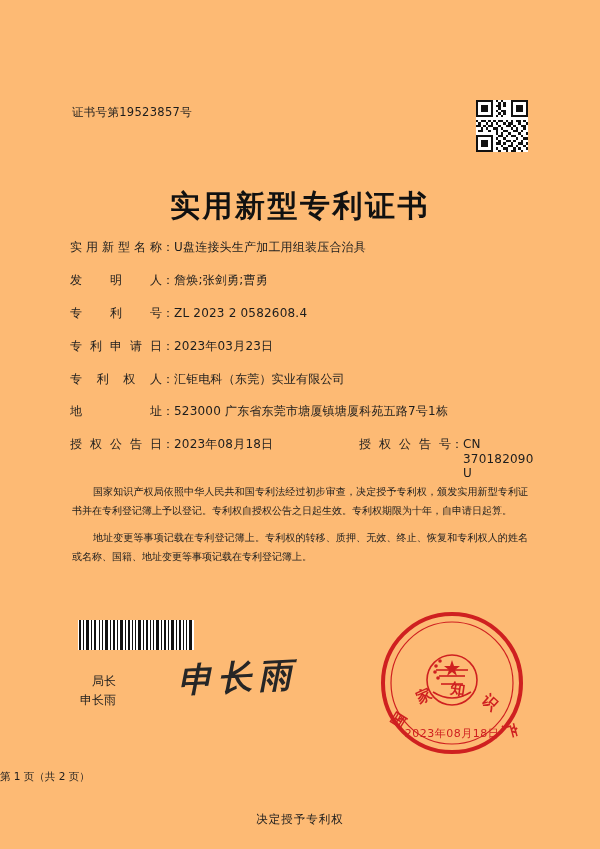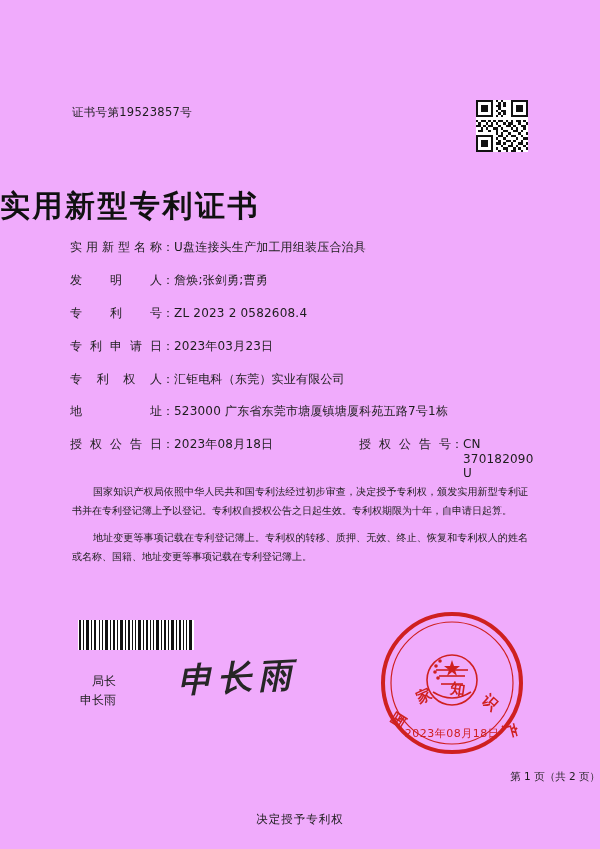--- a/index.html
+++ b/index.html
@@ -12,21 +12,21 @@
     height: 849px;
     position: relative;
     font-family: "DejaVu Sans", "Liberation Sans", sans-serif;
     color: #1a1a1a;
     overflow: hidden;
   }
   .page {
     position: relative;
     width: 600px;
     height: 849px;
-    background: #f0abfc;
+    background: #fdba74;
   }
 
   
   .cert-no {
     position: absolute;
     left: 72px;
     top: 105px;
     font-size: 11.5px;
     letter-spacing: 0.3px;
     color: #1d1d1d;
@@ -41,20 +41,21 @@
     height: 52px;
   }
   .qr svg { display: block; }
 
   
   .title {
     position: absolute;
     left: 0;
     right: 0;
     top: 186px;
+    text-align: center;
     font-family: "DejaVu Serif", "Liberation Serif", serif;
     font-size: 30px;
     font-weight: bold;
     letter-spacing: 2.5px;
     color: #111111;
   }
 
   
   .fields {
     position: absolute;
@@ -162,21 +163,21 @@
     font-size: 11px;
     color: #cf2020;
     letter-spacing: 0.5px;
   }
 
   
   .page-num {
     position: absolute;
     left: 0; right: 0;
     top: 770px;
-    text-align: right;
+    text-align: left;
     font-size: 10.5px;
     color: #1d1d1d;
   }
   .footer-note {
     position: absolute;
     left: 0; right: 0;
     top: 812px;
     text-align: center;
     font-size: 11.5px;
     color: #1d1d1d;

